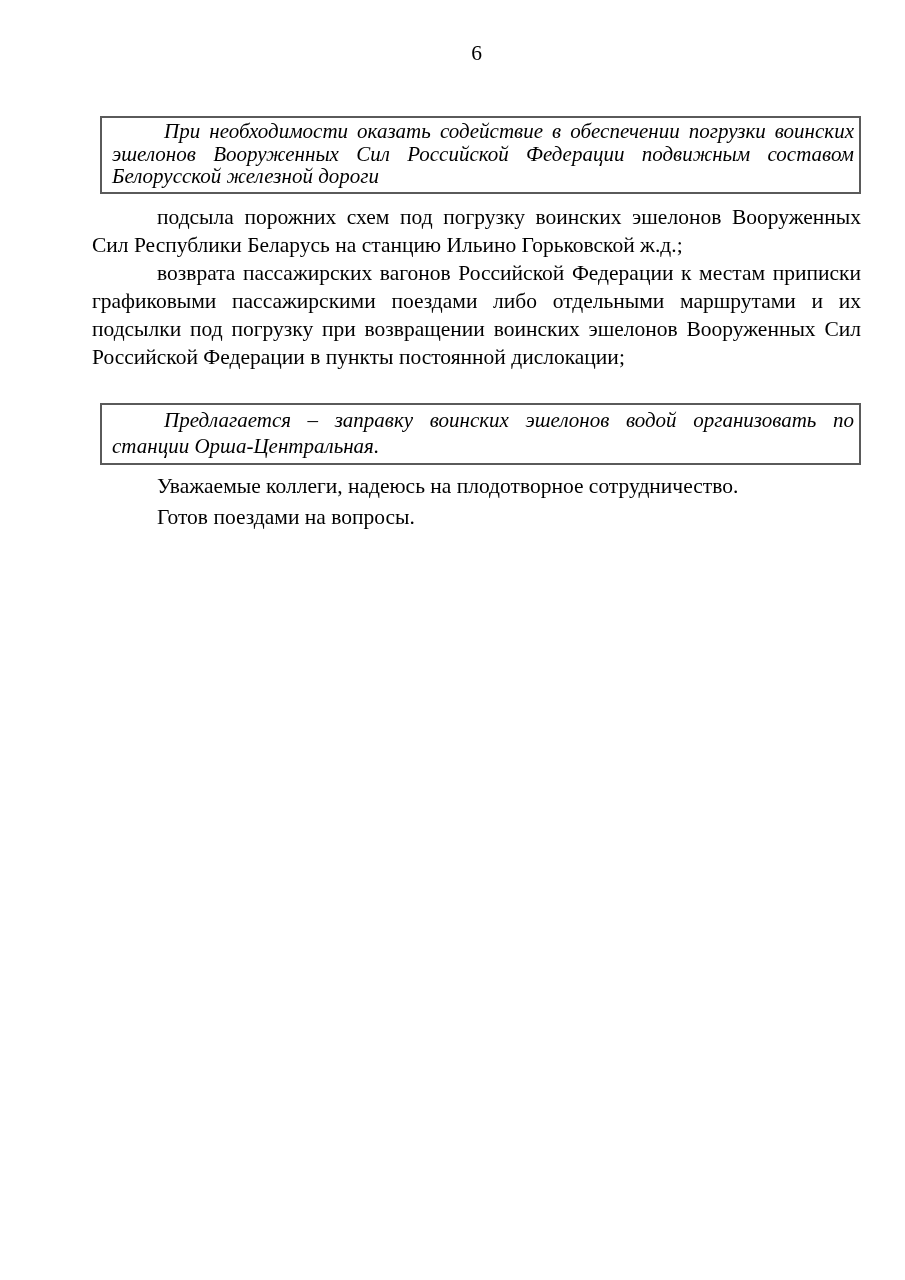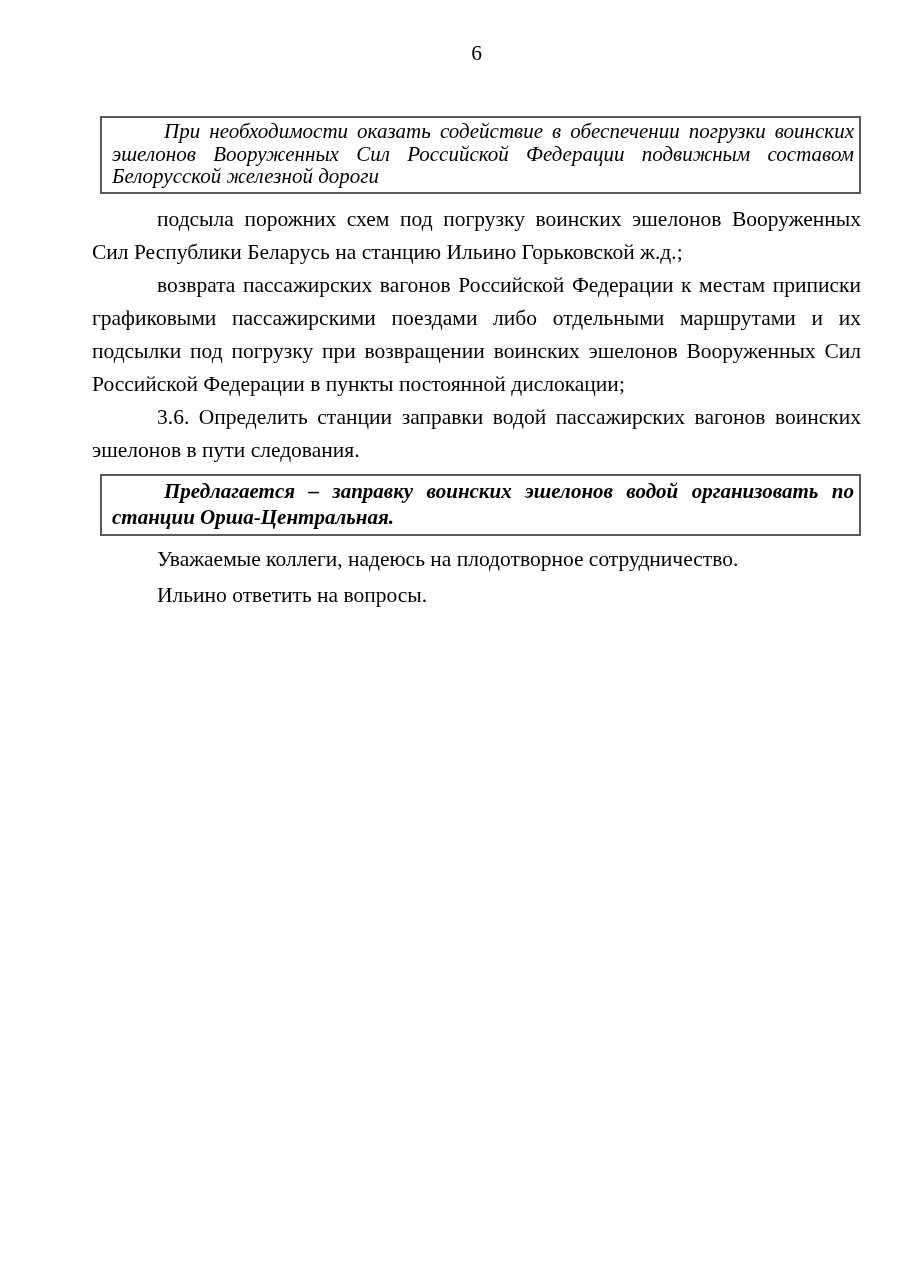--- a/index.html
+++ b/index.html
@@ -36,37 +36,36 @@
   .note-box {
     border: 2px solid #5a5a5a;
     margin-left: 8px;
     padding: 2px 5px 4px 10px;
     background: #ffffff;
   }
   .note-box-1 {
     margin-bottom: 9px;
   }
   .note-box-2 {
-    margin-top: 7px;
+    margin-top: 32px;
     margin-bottom: 7px;
-    font-weight: bold;
   }
   .note-text {
     margin: 0;
     font-style: italic;
     font-size: 21px;
     text-align: justify;
     text-indent: 52px;
   }
   .note-box-1 .note-text { line-height: 22.5px; }
   .note-box-2 .note-text { line-height: 26px; }
   .para {
     margin: 0;
     font-size: 21.5px;
-    line-height: 33px;
+    line-height: 28px;
     text-align: justify;
     text-indent: 65px;
   }
   .para-spaced {
     margin-top: 3px;
   }
 </style>
 </head>
 <body>
 
@@ -78,25 +77,24 @@
     <div class="note-box note-box-1">
       <p class="note-text">При необходимости оказать содействие в обеспечении погрузки воинских эшелонов Вооруженных Сил Российской Федерации подвижным составом Белорусской железной дороги</p>
     </div>
 
     <p class="para">подсыла порожних схем под погрузку воинских эшелонов Вооруженных Сил Республики Беларусь на станцию Ильино Горьковской ж.д.;</p>
 
 
     <p class="para">возврата пассажирских вагонов Российской Федерации к местам приписки графиковыми пассажирскими поездами либо отдельными маршрутами и их подсылки под погрузку при возвращении воинских эшелонов Вооруженных Сил Российской Федерации в пункты постоянной дислокации;</p>
 
 
-    <p class="para">3.6. Определить станции заправки водой пассажирских вагонов воинских эшелонов в пути следования.</p>
 
     <div class="note-box note-box-2">
       <p class="note-text">Предлагается – заправку воинских эшелонов водой организовать по станции Орша-Центральная.</p>
     </div>
 
 
     <p class="para para-spaced">Уважаемые коллеги, надеюсь на плодотворное сотрудничество.</p>
 
-    <p class="para para-spaced">Ильино ответить на вопросы.</p>
+    <p class="para para-spaced">Готов поездами на вопросы.</p>
 
   </div>
 </div>
 
 </body></html>

